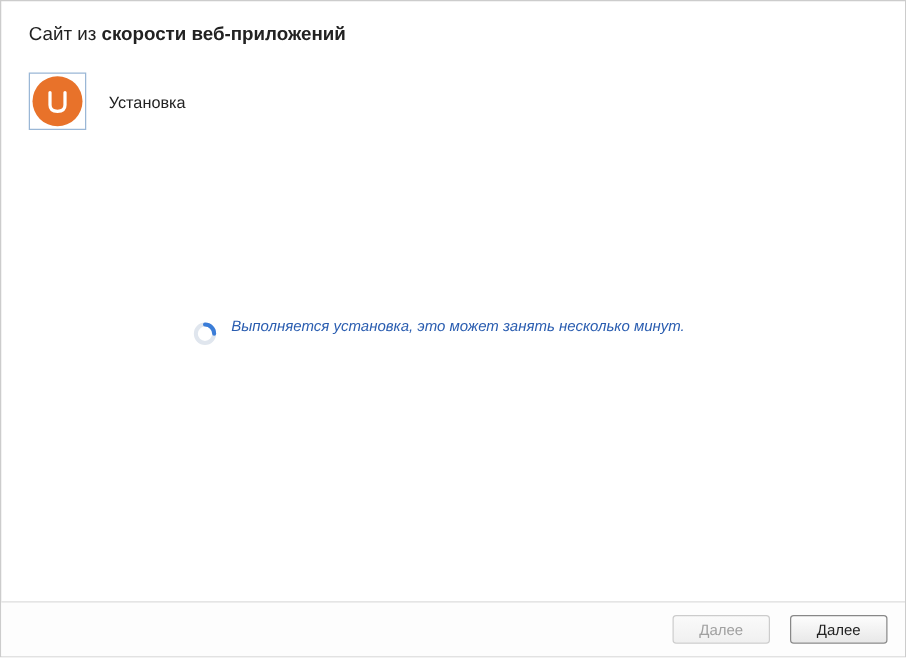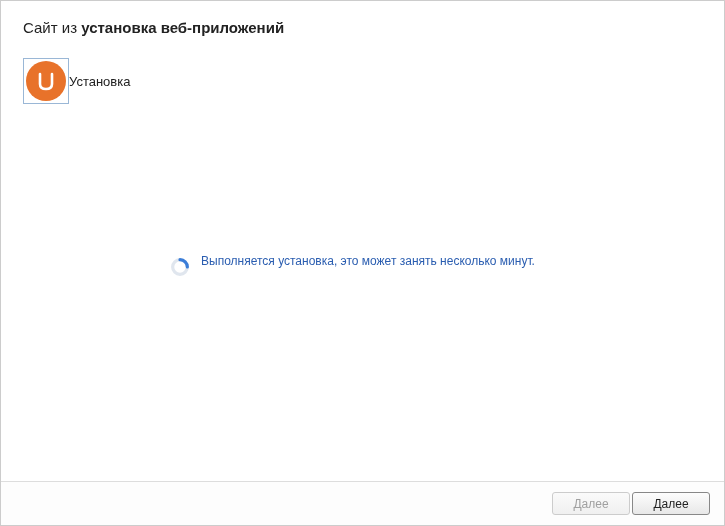--- a/index.html
+++ b/index.html
@@ -33,20 +33,21 @@
       font-weight: 400;
       margin-top: 12px;
     }
     .header .bold {
       font-weight: 600;
     }
     .app-row {
       display: flex;
       align-items: center;
       padding: 14px 22px 0 22px;
+      gap: 18px;
     }
     .app-icon-wrap {
       width: 46px;
       height: 46px;
       border: 1px solid #9ab7d6;
       display: flex;
       align-items: center;
       justify-content: center;
       background: #fff;
     }
@@ -67,25 +68,26 @@
       font-size: 13px;
       color: #222;
     }
     .content {
       flex: 1;
       position: relative;
     }
     .status-area {
       position: absolute;
       top: 148px;
-      left: 168px;
+      left: 152px;
       right: 30px;
       display: flex;
       align-items: flex-start;
       gap: 10px;
+      font-style: italic;
     }
     .spinner {
       width: 22px;
       height: 22px;
       flex-shrink: 0;
       margin-top: 4px;
     }
     .spinner svg {
       width: 22px;
       height: 22px;
@@ -101,21 +103,21 @@
       line-height: 1.5;
     }
     .status-text div {
       white-space: nowrap;
     }
     .footer {
       border-top: 1px solid #ddd;
       padding: 10px 14px;
       display: flex;
       justify-content: flex-end;
-      gap: 2px;
+      gap: 16px;
       background: #fdfdfd;
     }
     .btn {
       min-width: 78px;
       height: 23px;
       padding: 0 12px;
       font-family: inherit;
       font-size: 12px;
       border: 1px solid #aaa;
       background: linear-gradient(#fdfdfd, #e8e8e8);
@@ -132,21 +134,21 @@
     .btn.cancel {
       border-color: #888;
     }
   </style>
 </head>
 <body>
 
 <div class="dialog">
 
   <div class="header">
-    <span class="normal">Сайт из </span><span class="bold">установка веб-приложений</span>
+    <span class="normal">Сайт из </span><span class="bold">скорости веб-приложений</span>
   </div>
 
   <div class="app-row">
     <div class="app-icon-wrap">
       <div class="app-icon">
         <svg viewBox="0 0 24 24">
           <path d="M6 5 C6 5, 6 14, 6 15 C6 19, 9 20, 12 20 C15 20, 18 19, 18 15 C18 14, 18 5, 18 5" stroke="#fff" stroke-width="2.6" fill="none" stroke-linecap="round"></path>
         </svg>
       </div>
     </div>

